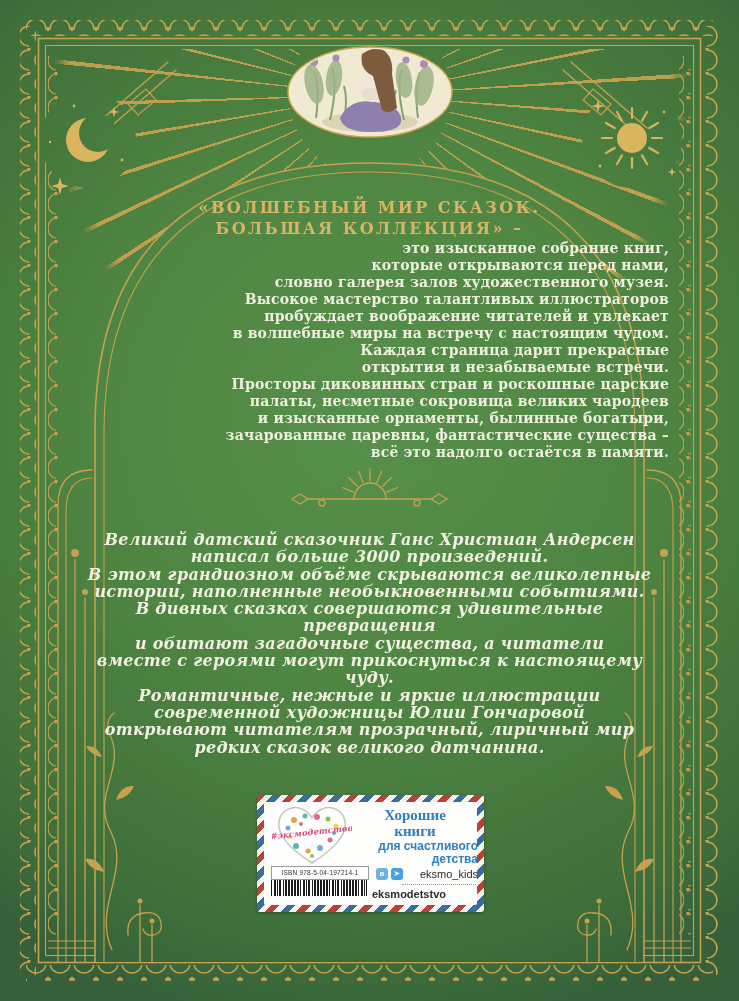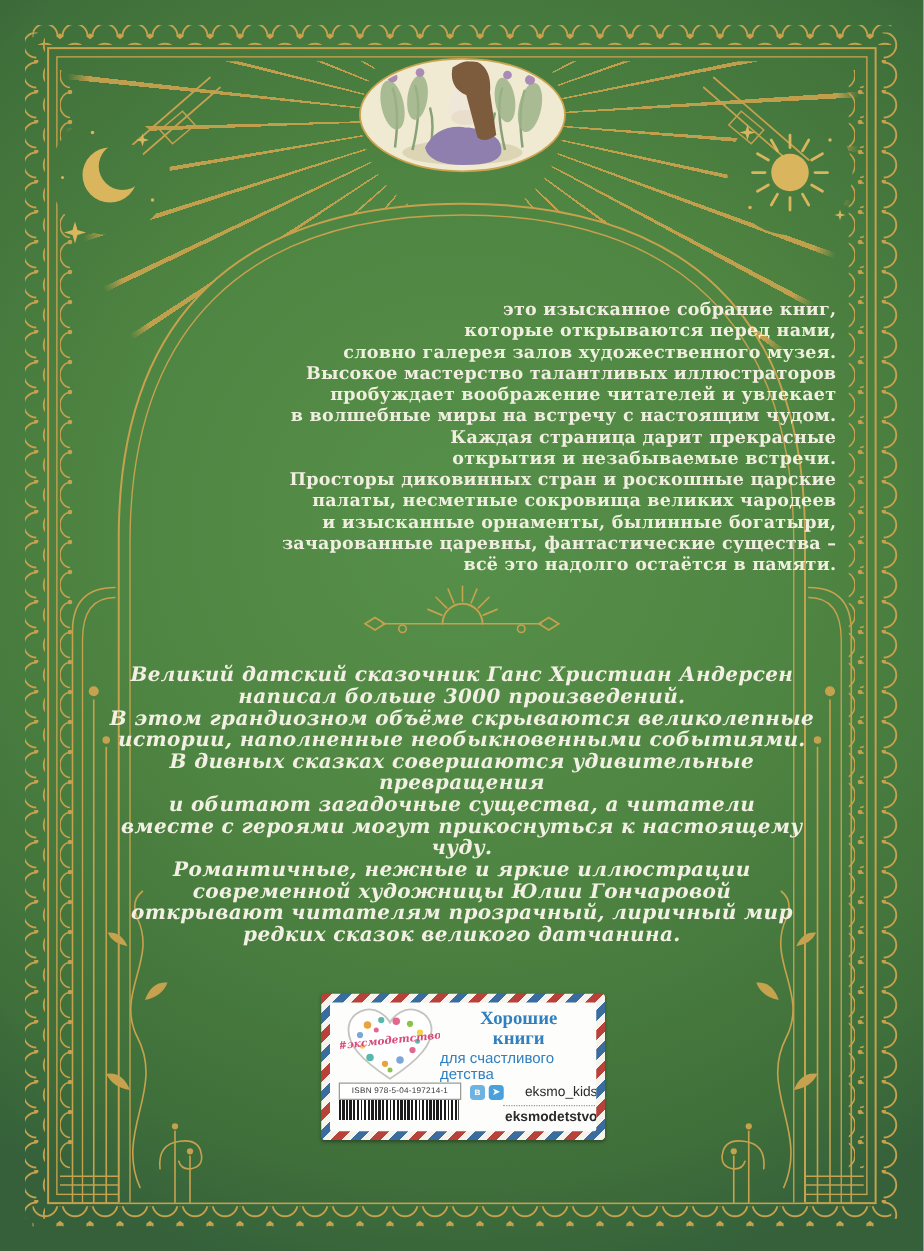--- a/index.html
+++ b/index.html
@@ -23,35 +23,35 @@
   
   .label{
     position:absolute;left:257px;top:795px;width:227px;height:117px;box-sizing:border-box;padding:7px;
     background:repeating-linear-gradient(135deg,#b8413a 0 6px,#f6f3ec 6px 11px,#3a6d9e 11px 17px,#f6f3ec 17px 22px);
     border-radius:3px;box-shadow:0 1px 3px rgba(0,0,0,.35);
     font-family:"Liberation Sans","DejaVu Sans",sans-serif;
   }
   .label-inner{position:relative;width:100%;height:100%;background:#fdfdfb;border-radius:2px;overflow:hidden;}
   .heart-wrap{position:absolute;left:8px;top:2px;width:80px;height:62px;}
   .slogan1{position:absolute;left:92px;top:5px;width:118px;text-align:center;color:#2f7fc1;font-weight:bold;font-size:15px;line-height:16px;white-space:pre-line;font-family:Liberation Serif, serif;}
-  .slogan2{position:absolute;left:88px;top:38px;width:126px;text-align:left;color:#2f7fc1;font-weight:normal;font-size:12px;line-height:13px;white-space:pre-line;}
+  .slogan2{position:absolute;left:88px;top:38px;width:126px;text-align:right;color:#2f7fc1;font-weight:bold;font-size:12px;line-height:13px;white-space:pre-line;}
   .isbn-box{position:absolute;left:7px;top:64px;width:96px;height:12px;border:1px solid #9a9a96;background:#fff;
             font-size:6.5px;line-height:12px;text-align:center;color:#333;letter-spacing:.2px;}
   .barcode{position:absolute;left:7px;top:78px;width:96px;height:16px;
            background:repeating-linear-gradient(90deg,#1b1b1b 0 1.4px,#ffffff 1.4px 2.6px,#1b1b1b 2.6px 4.6px,#ffffff 4.6px 5.8px);}
   .barcode-digits{position:absolute;left:7px;top:93px;width:96px;background:#fff;font-size:7px;line-height:8px;
            text-align:center;color:#111;font-family:"DejaVu Sans Mono","Liberation Mono",monospace;letter-spacing:1px;margin-top:25px;}
   .socials{position:absolute;left:108px;top:64px;width:106px;}
   .soc-row{display:flex;align-items:center;justify-content:flex-end;gap:3px;height:16px;}
   .soc-ico{width:12px;height:12px;border-radius:3px;color:#fff;font-size:8px;line-height:12px;text-align:center;font-weight:bold;}
   .ico-vk{background:#6db3e2;}
   .ico-tg{background:#4aa0dc;}
   .soc-name{color:#2b2b2b;font-weight:normal;font-size:11px;margin-left:14px;}
   .soc-sep{border-top:1px dotted #9a9a96;margin:2px 0 2px 30px;}
-  .soc-row2{text-align:right;color:#2b2b2b;font-weight:bold;font-size:11px;line-height:14px;}
+  .soc-row2{color:#2b2b2b;font-weight:bold;font-size:11px;line-height:14px;}
 </style>
 </head>
 <body>
 
 <div class="cover">
 
   <div class="frame-clip">
     <div class="rays"></div>
   </div>
 
@@ -214,20 +214,22 @@
       <line x1="353.4" y1="492.1" x2="342.3" y2="487.5"></line>
         <line x1="357.3" y1="486.3" x2="348.8" y2="477.8"></line>
       <line x1="363.1" y1="482.4" x2="358.5" y2="471.3"></line>
         <line x1="370" y1="481" x2="370" y2="469"></line>
       <line x1="376.9" y1="482.4" x2="381.5" y2="471.3"></line>
         <line x1="382.7" y1="486.3" x2="391.2" y2="477.8"></line>
       <line x1="386.6" y1="492.1" x2="397.7" y2="487.5"></line>
     </g>
   </svg>
 
+  <div class="txt title">«ВОЛШЕБНЫЙ МИР СКАЗОК.
+БОЛЬШАЯ КОЛЛЕКЦИЯ» –</div>
   <div class="txt p1">это изысканное собрание книг,
 которые открываются перед нами,
 словно галерея залов художественного музея.
 Высокое мастерство талантливых иллюстраторов
 пробуждает воображение читателей и увлекает
 в волшебные миры на встречу с настоящим чудом.
 Каждая страница дарит прекрасные
 открытия и незабываемые встречи.
 Просторы диковинных стран и роскошные царские
 палаты, несметные сокровища великих чародеев

